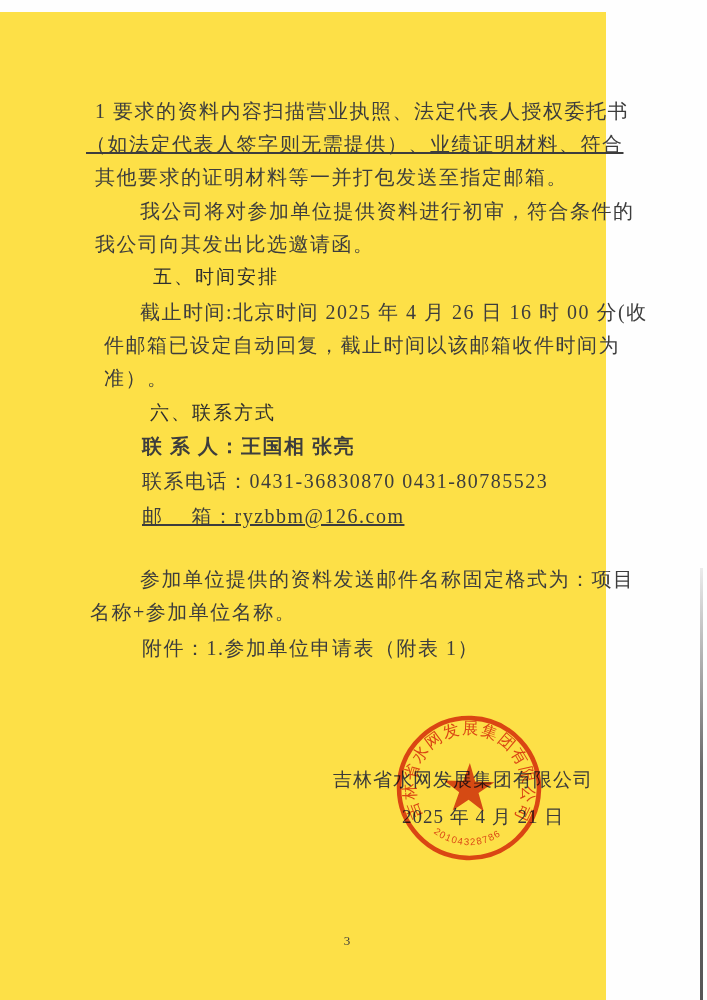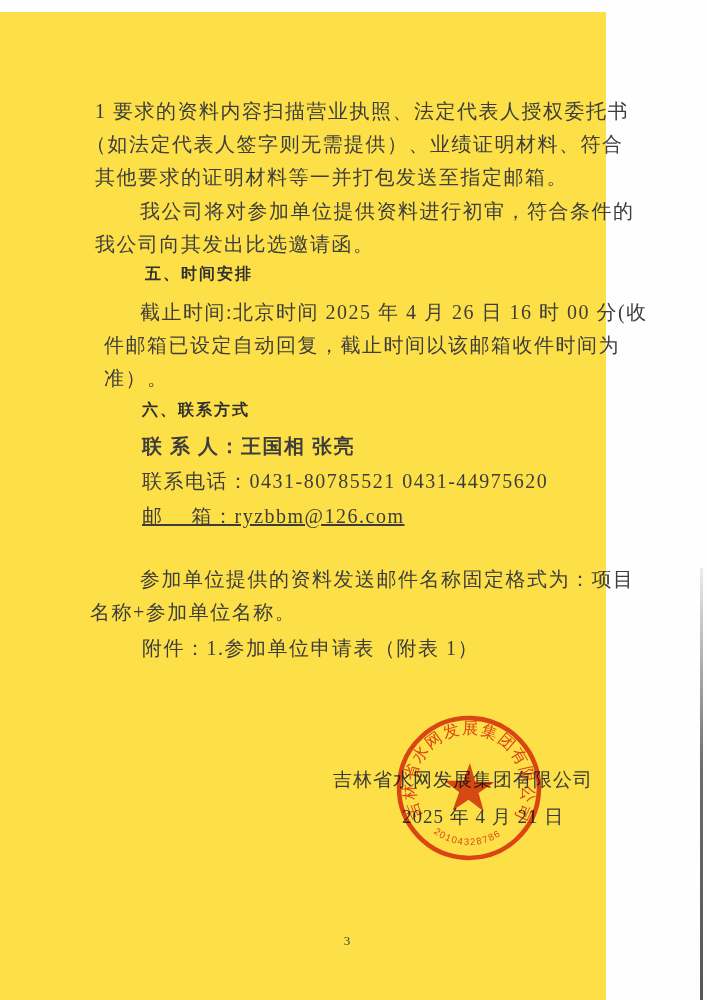--- a/index.html
+++ b/index.html
@@ -9,27 +9,28 @@
     font-family:"Liberation Serif","DejaVu Serif",serif;
   }
   .page{position:absolute;left:0;top:12px;width:606px;height:1000px;background:#fde047;}
   .ln{
     position:absolute;white-space:nowrap;
     font-size:20px;letter-spacing:1.5px;color:#3d3d3d;
     font-family:"Liberation Serif","DejaVu Serif",serif;
   }
   .hd{
     position:absolute;white-space:nowrap;
-    font-size:16px;letter-spacing:2px;color:#2f2f2f;font-weight:700;
+    font-size:19px;letter-spacing:2px;color:#2f2f2f;font-weight:400;
     font-family:"Liberation Sans","DejaVu Sans",sans-serif;
+    margin-left:8px;
   }
   .sig{position:absolute;white-space:nowrap;font-size:19px;letter-spacing:1px;color:#3a3a3a;}
   
   #ln1 {left:95px; top:86px;}
-  #ln2 {left:86px; top:119px;}
+  #ln2 {left:86px; top:119px;text-decoration:underline;}
   #ln3 {left:95px; top:152px;}
   #ln4 {left:140px;top:186px;}
   #ln5 {left:95px; top:219px;}
   #hd5 {left:145px;top:252px;}
   #ln6 {left:140px;top:287px;}
   #ln7 {left:104px;top:320px;}
   #ln8 {left:104px;top:353px;}
   #hd6 {left:142px;top:388px;}
   #ln9 {left:142px;top:421px;font-weight:bold;}
   #ln10{left:142px;top:456px;}
@@ -71,21 +72,21 @@
   <div class="ln" id="ln4">我公司将对参加单位提供资料进行初审，符合条件的</div>
   <div class="ln" id="ln5">我公司向其发出比选邀请函。</div>
 
   <div class="hd" id="hd5">五、时间安排</div>
   <div class="ln" id="ln6">截止时间:北京时间 2025 年 4 月 26 日 16 时 00 分(收</div>
   <div class="ln" id="ln7">件邮箱已设定自动回复，截止时间以该邮箱收件时间为</div>
   <div class="ln" id="ln8">准）。</div>
 
   <div class="hd" id="hd6">六、联系方式</div>
   <div class="ln" id="ln9">联 系 人：王国相  张亮</div>
-  <div class="ln" id="ln10">联系电话：0431-80785521  0431-44975620</div>
+  <div class="ln" id="ln10">联系电话：0431-36830870  0431-80785523</div>
   <div class="ln" id="ln11">邮　 箱：ryzbbm@126.com</div>
 
   <div class="ln" id="ln12">参加单位提供的资料发送邮件名称固定格式为：项目</div>
   <div class="ln" id="ln13">名称+参加单位名称。</div>
   <div class="ln" id="ln14">附件：1.参加单位申请表（附表 1）</div>
 
   <div class="sig" id="sig-company">吉林省水网发展集团有限公司</div>
   <div class="sig" id="sig-date">2025 年 4 月 21 日</div>
 
   <svg class="seal" viewBox="0 0 145 145" xmlns="http://www.w3.org/2000/svg">

